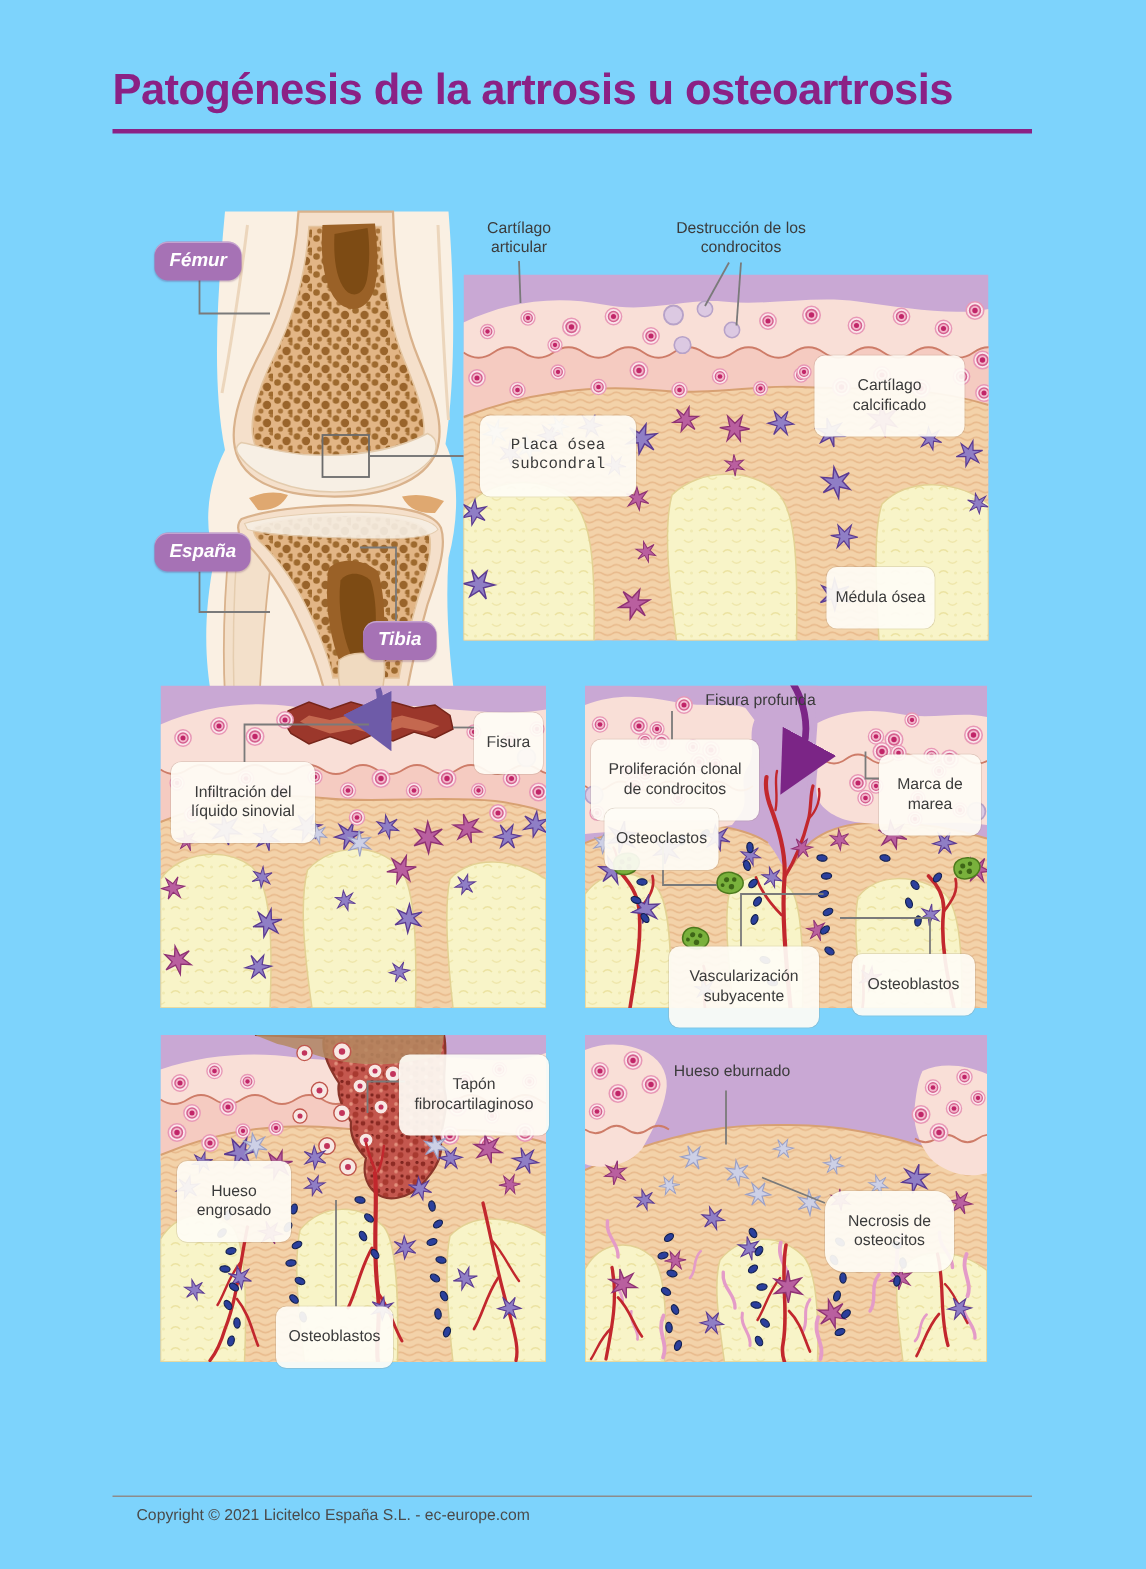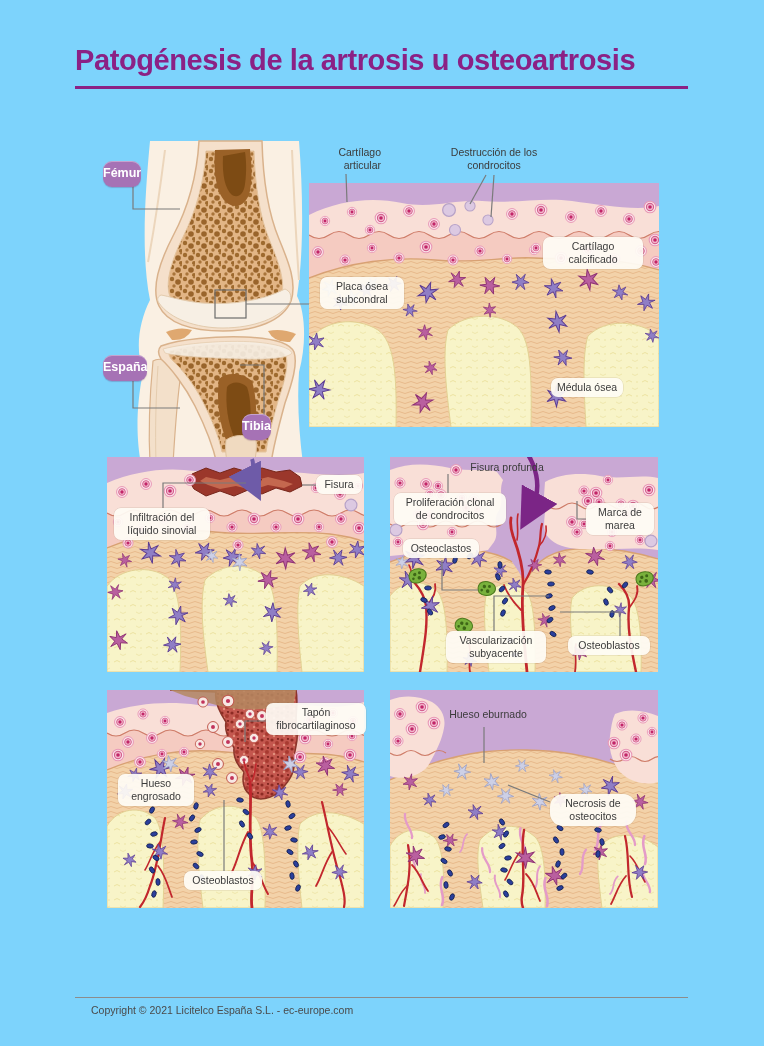--- a/index.html
+++ b/index.html
@@ -4,24 +4,24 @@
 <style>
   html,body{margin:0;padding:0;background:#ffffff;}
   .page{position:relative;width:764px;height:1046px;background:#7dd3fc;overflow:hidden;
         font-family:"Liberation Sans",sans-serif;}
   .page *{box-sizing:border-box;}
   #art{position:absolute;left:0;top:0;}
   .h-title{position:absolute;left:75px;top:44px;margin:0;font-size:29px;font-weight:bold;
            color:var(--accent,#8B2185);letter-spacing:-0.4px;}
   .h-rule{position:absolute;left:75px;top:86px;width:613px;height:3px;background:var(--accent,#8B2185);}
   .badge{position:absolute;background:var(--badge,#A672B5);color:#fff;font-weight:bold;
-         font-size:12.5px;line-height:1;padding:6px 0 7px;border-radius:9px;
-         box-shadow:inset 0 1px 0 rgba(255,255,255,.35), 0 1px 1px rgba(90,40,100,.25);}
+         font-size:12.5px;line-height:1;padding:6px 10px 7px;border-radius:9px;
+         box-shadow:inset 0 1px 0 rgba(255,255,255,.35), 0 1px 1px rgba(90,40,100,.25);font-style:italic;}
   .lbl{position:absolute;font-size:10.5px;line-height:1.22;color:#3b3b3b;text-align:center;}
-  .lbl.box{background:rgba(254,252,245,.93);border-radius:7px;padding:3px 5px;
+  .lbl.box{background:rgba(254,252,245,.93);border-radius:7px;padding:14px 5px;
            box-shadow:0 0 0 .5px rgba(150,130,110,.28);}
   .foot-rule{position:absolute;left:75px;top:997px;width:613px;height:1px;background:#8c8c8c;}
   .foot-text{position:absolute;left:91px;top:1004px;font-size:10.5px;color:#4a4a4a;}
 </style>
 <title>Patogénesis de la artrosis u osteoartrosis</title></head>
 <body>
 
 <div class="page">
 
   <h1 class="h-title">Patogénesis de la artrosis u osteoartrosis</h1>
@@ -667,24 +667,24 @@
       <path d="M224,871 L224,800"></path>
       <path d="M484,727 L484,763"></path>
       <path d="M550,802 L508,785"></path>
     </g>
   </svg>
 
   <div class="badge" style="left:103px;top:161px;">Fémur</div>
   <div class="badge" style="left:103px;top:355px;">España</div>
   <div class="badge" style="left:242px;top:414px;">Tibia</div>
 
-  <div class="lbl" style="left:311px;top:146px;width:70px;text-align:right;">Cartílago articular</div>
+  <div class="lbl" style="left:311px;top:146px;width:70px;">Cartílago articular</div>
   <div class="lbl" style="left:446px;top:146px;width:96px;">Destrucción de los condrocitos</div>
   <div class="lbl box" style="left:543px;top:237px;width:100px;">Cartílago calcificado</div>
-  <div class="lbl box" style="left:320px;top:277px;width:84px;">Placa ósea subcondral</div>
+  <div class="lbl box" style="left:320px;top:277px;width:104px;font-family:Liberation Mono, monospace;">Placa ósea subcondral</div>
   <div class="lbl box" style="left:551px;top:378px;width:72px;">Médula ósea</div>
 
   <div class="lbl box" style="left:316px;top:475px;width:46px;">Fisura</div>
   <div class="lbl box" style="left:114px;top:508px;width:96px;">Infiltración del líquido sinovial</div>
 
   <div class="lbl" style="left:468px;top:461px;width:78px;">Fisura profunda</div>
   <div class="lbl box" style="left:394px;top:493px;width:112px;">Proliferación clonal de condrocitos</div>
   <div class="lbl box" style="left:586px;top:503px;width:68px;">Marca de marea</div>
   <div class="lbl box" style="left:403px;top:539px;width:76px;">Osteoclastos</div>
   <div class="lbl box" style="left:446px;top:631px;width:100px;">Vascularización subyacente</div>

